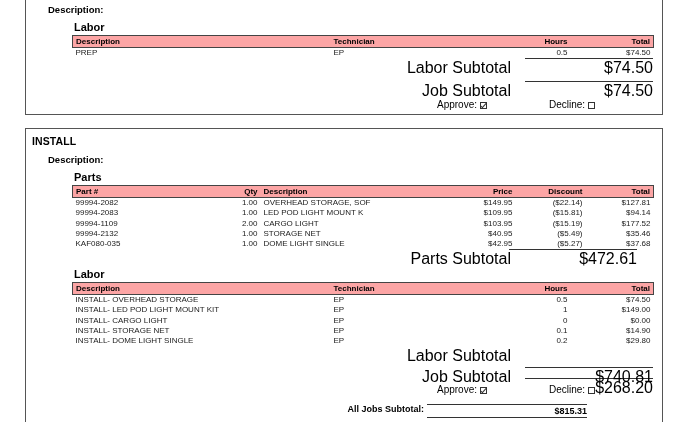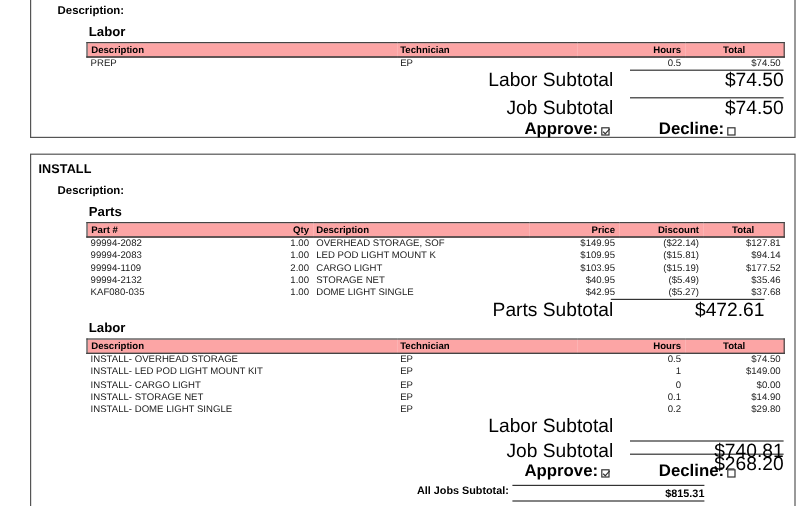--- a/index.html
+++ b/index.html
@@ -81,21 +81,21 @@
     border-bottom: 1.3px solid #444;
     background: #fca5a5;
     line-height: 9px;
     white-space: nowrap;
   }
   table.grid thead tr {
     border-left: 1.3px solid #444;
     border-right: 1.3px solid #444;
   }
   table.grid th:first-child { border-left: 1.3px solid #444; }
-  table.grid th:last-child  { border-right: 1.3px solid #444; text-align: center; }
+  table.grid th:last-child  { border-right: 1.3px solid #444; }
 
   table.grid td {
     padding: 0px 3px 0px 3px;
     line-height: 10.3px;
     font-size: 8px;
     color: #1b1b1b;
     white-space: nowrap;
     overflow: hidden;
   }
 
@@ -109,22 +109,22 @@
   .sub-value {
     position: absolute;
     text-align: right;
     border-top: 1.4px solid #333;
     white-space: nowrap;
   }
 
   
   .approve-line {
     position: absolute;
-    font-size: 14px;
-    font-weight: bold;
+    font-size: 10px;
+    font-weight: normal;
     white-space: nowrap;
   }
   .cbox {
     display: inline-block;
     width: 7px;
     height: 7px;
     border: 1px solid #333;
     position: relative;
     top: 1px;
     margin-left: 3px;

